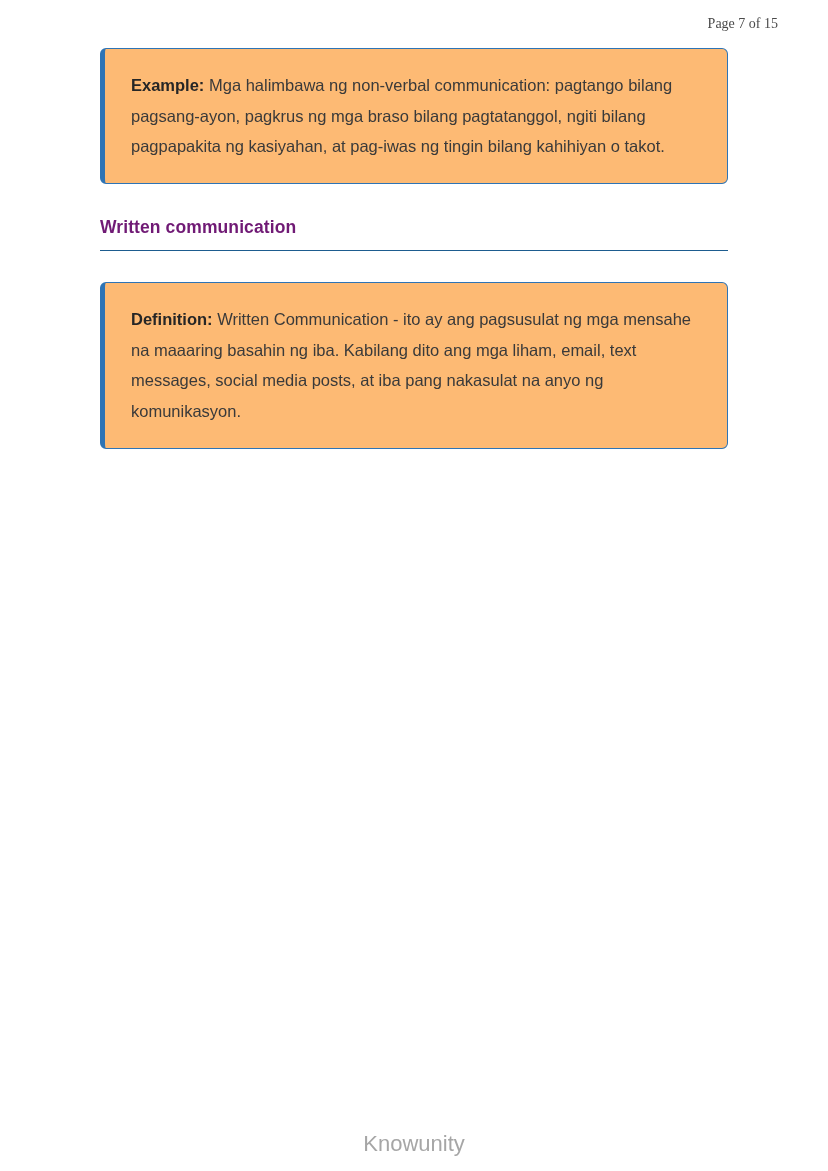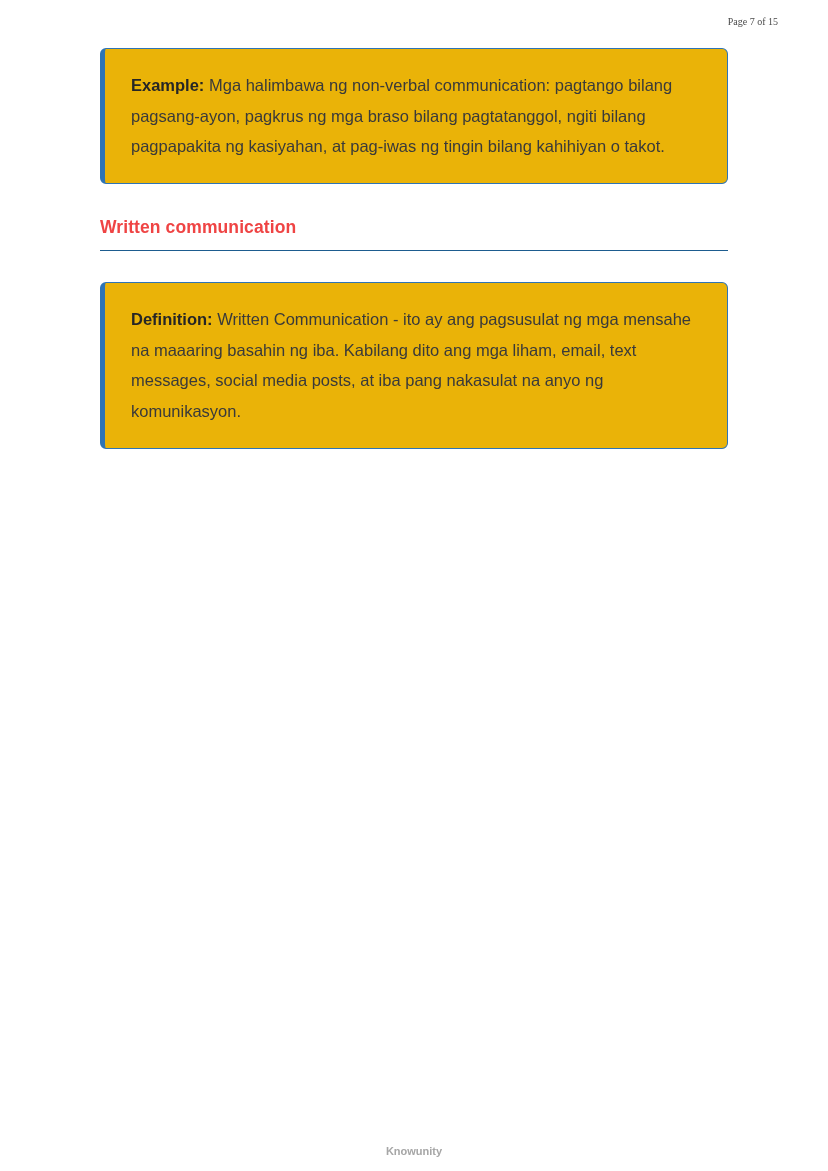--- a/index.html
+++ b/index.html
@@ -16,52 +16,52 @@
     margin: 0 auto;
     background: #ffffff;
     overflow: hidden;
   }
 
   .page-indicator {
     position: absolute;
     top: 16px;
     right: 50px;
     font-family: "Liberation Serif", serif;
-    font-size: 10px;
+    font-size: 14px;
     color: #4a4a4a;
   }
 
   .content {
     padding: 48px 100px 0 100px;
   }
 
   .callout {
     border: 1px solid #2e74b5;
     border-left: 5px solid #2e74b5;
     border-radius: 6px;
-    background: #eab308;
+    background: #fdba74;
     padding: 21px 26px;
   }
 
   .callout-text {
     font-size: 16.5px;
     line-height: 1.86;
     color: #3a3a3a;
   }
 
   .callout-text strong {
     color: #262626;
     font-weight: 700;
   }
 
   .section-heading {
     margin-top: 33px;
     font-size: 17.5px;
     font-weight: 700;
-    color: #ef4444;
+    color: #701a75;
     letter-spacing: 0.1px;
   }
 
   .section-divider {
     border: none;
     border-top: 1.5px solid #1d5c8f;
     margin-top: 12px;
     margin-bottom: 0;
   }
 
@@ -73,23 +73,22 @@
     line-height: 1.73;
     color: #3a3a3a;
   }
 
   .footer {
     position: absolute;
     bottom: 14px;
     left: 0;
     width: 100%;
     text-align: center;
-    font-size: 11px;
+    font-size: 22px;
     color: #a6a6a6;
-    font-weight: bold;
   }
 </style>
 </head>
 <body>
 
 <div class="page">
 
   <div class="page-indicator">Page 7 of 15</div>
 
   <div class="content">

